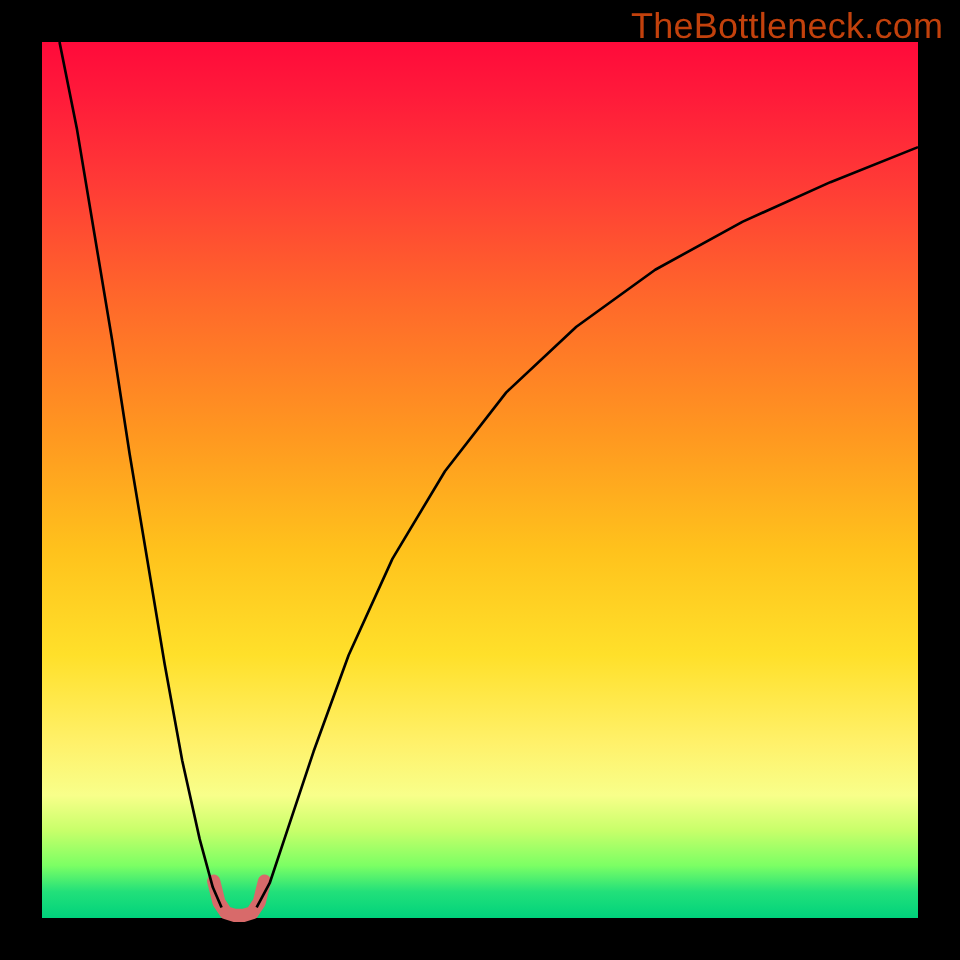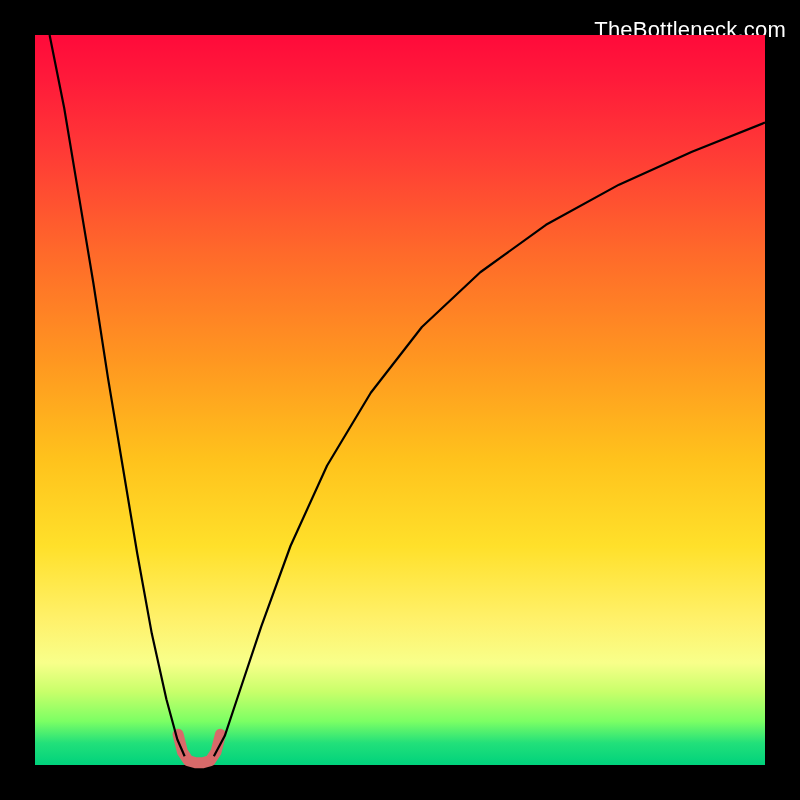--- a/index.html
+++ b/index.html
@@ -40,25 +40,24 @@
       #7cff64 94%,
       #22e07a 97%,
       #00d27c 100%
     );
   }
   .watermark {
     position: absolute;
     top: 6px;
     right: 14px;
     font-family: Arial, Helvetica, sans-serif;
-    font-size: 22px;
-    color: #ffffff;
+    font-size: 30px;
+    color: #c2410c;
     letter-spacing: 0.2px;
     user-select: none;
-    margin-top: 11px;
   }
   svg.curve {
     position: absolute;
     left: 0;
     top: 0;
     width: 730px;
     height: 730px;
     overflow: visible;
   }
 </style>

